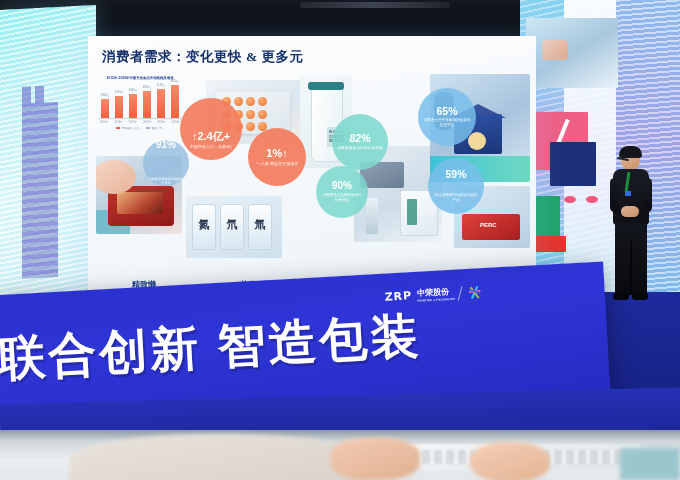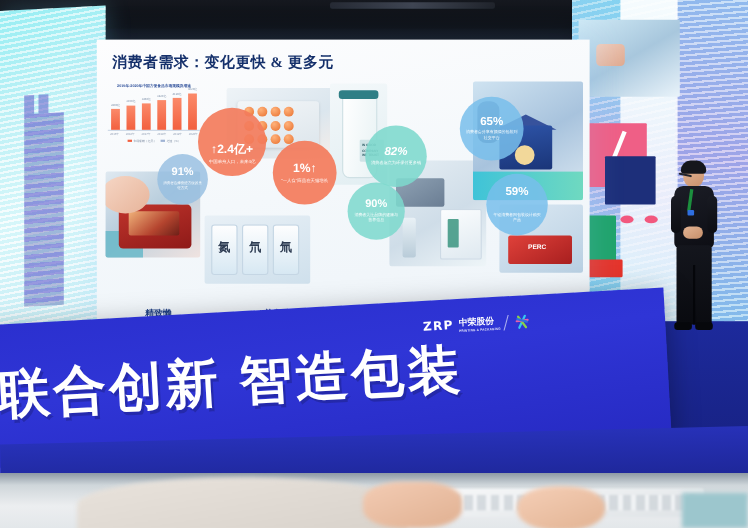--- a/index.html
+++ b/index.html
@@ -157,36 +157,36 @@
 
   
   .bub{position:absolute;border-radius:50%;display:flex;flex-direction:column;
       align-items:center;justify-content:center;text-align:center;color:#fff;}
   .bub .num{font-weight:700;line-height:1;}
   .bub .sub{line-height:1.45;opacity:.95;margin-top:2px;}
 
   .b-24{left:92px;top:62px;width:62px;height:62px;background:rgba(243,124,92,.92);}
   .b-24 .num{font-size:11px;margin-top:22px;} .b-24 .sub{font-size:4px;width:50px;}
 
-  .b-91{left:55px;top:104px;width:46px;height:46px;background:rgba(150,190,225,.82);}
+  .b-91{left:55px;top:104px;width:46px;height:46px;background:rgba(150,190,225,.82);justify-content:space-between;}
   .b-91 .num{font-size:10px;} .b-91 .sub{font-size:3.2px;width:38px;}
 
   .b-30{left:160px;top:92px;width:58px;height:58px;background:rgba(243,124,92,.93);}
   .b-30 .num{font-size:11px;} .b-30 .sub{font-size:4px;width:48px;}
 
   .b-82{left:244px;top:78px;width:56px;height:56px;background:rgba(125,216,205,.88);}
   .b-82 .num{font-size:10.5px;font-style:italic;} .b-82 .sub{font-size:3.8px;width:46px;}
 
   .b-76{left:228px;top:130px;width:52px;height:52px;background:rgba(125,216,205,.86);}
   .b-76 .num{font-size:10px;} .b-76 .sub{font-size:3.6px;width:42px;}
 
   .b-65{left:330px;top:52px;width:58px;height:58px;background:rgba(120,190,235,.85);}
   .b-65 .num{font-size:10.5px;} .b-65 .sub{font-size:3.6px;width:48px;}
 
-  .b-59{left:354px;top:122px;width:56px;height:56px;background:rgba(120,190,235,.85);gap:12px;}
+  .b-59{left:340px;top:122px;width:56px;height:56px;background:rgba(120,190,235,.85);gap:12px;}
   .b-59 .num{font-size:10.5px;} .b-59 .sub{font-size:3.6px;width:46px;}
 
   
   .caps{position:absolute;left:0;bottom:10px;width:100%;display:flex;}
   .cap{flex:1;text-align:center;font-size:8px;font-weight:700;color:#1f3f84;}
   .cap.teal{color:#1e6f8c;}
 
   
   .banner{
     position:absolute;left:-16px;top:296px;width:620px;height:140px;

